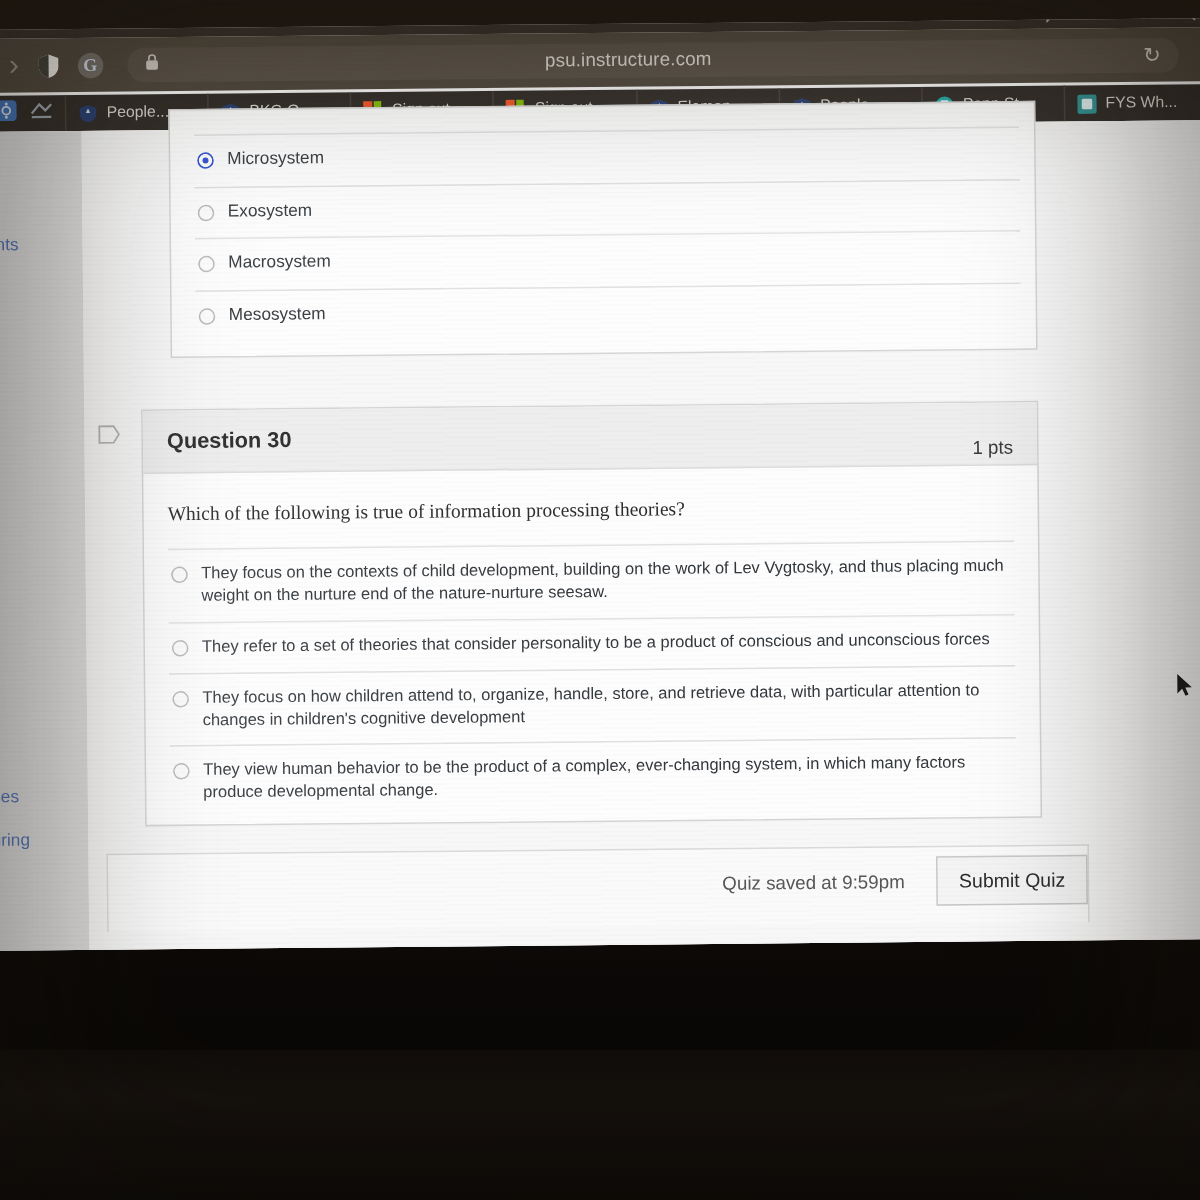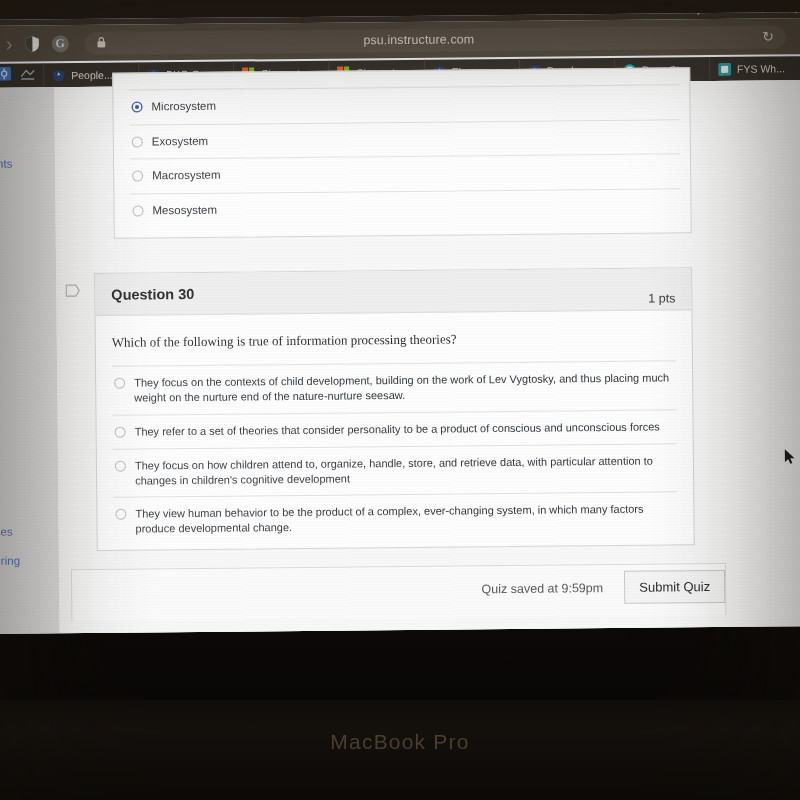--- a/index.html
+++ b/index.html
@@ -453,16 +453,15 @@
       </div>
     </div>
 
     <div class="glare"></div>
     <div class="scanlines"></div>
   </div>
 
   <div class="chin">
     
   </div>
-  <div class="chin-label">MacBook Pro</div>
 
   <div class="vignette"></div>
 </div>
 
 </body></html>

